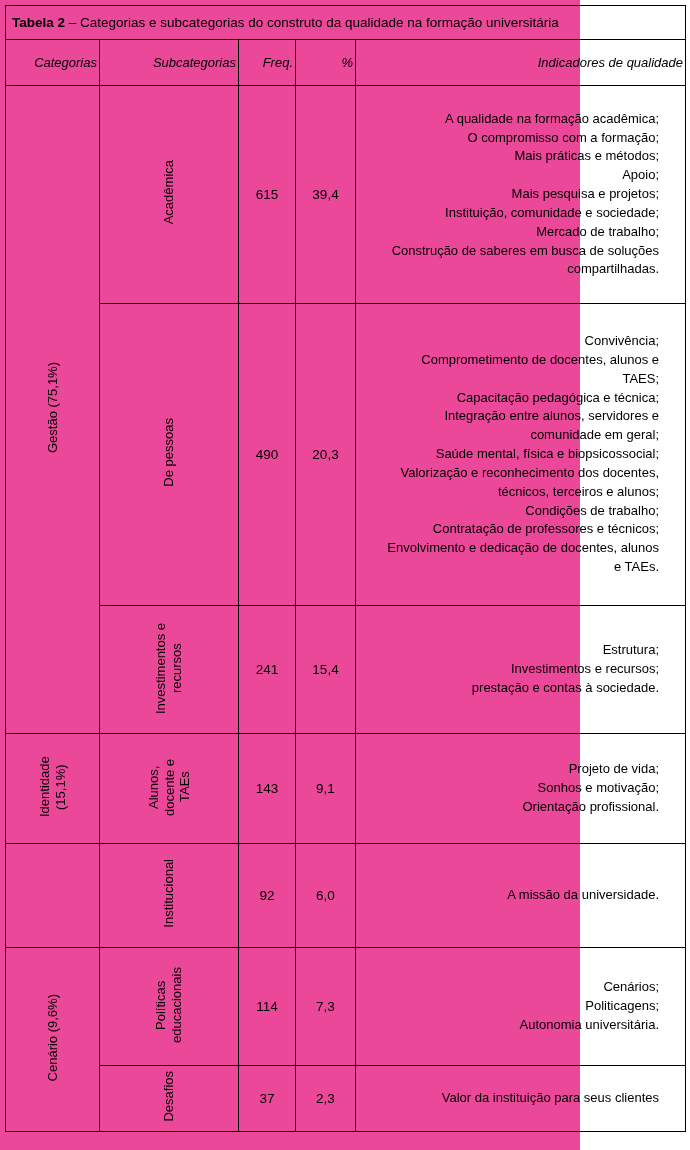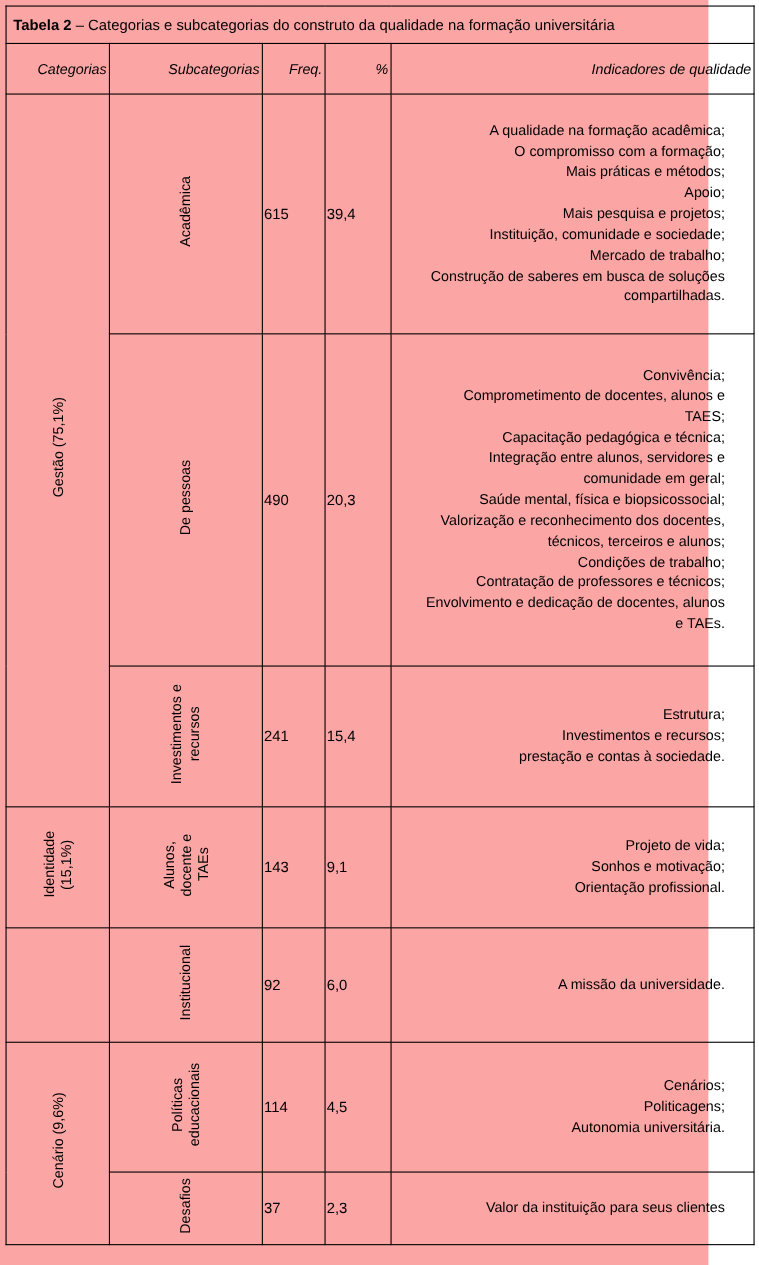--- a/index.html
+++ b/index.html
@@ -1,33 +1,33 @@
 <!DOCTYPE html>
 <html><head>
 <meta charset="utf-8">
 <style>
   html, body { margin: 0; padding: 0; background: #ffffff; }
   body { font-family: "Liberation Sans", sans-serif; color: #000; }
   .sheet {
-    width: 644px; height: 1150px; box-sizing: border-box;
-    padding: 5px; background: #fca5a5;
+    width: 580px; height: 1150px; box-sizing: border-box;
+    padding: 5px; background: #ec4899;
   }
   table.t2 {
     border-collapse: collapse; table-layout: fixed;
     width: 680px;
   }
   table.t2 td { border: 1px solid #000; vertical-align: middle; box-sizing: border-box; }
   .title-cell {
     text-align: left; padding: 8px 6px; font-size: 13.5px;
   }
   .title-cell .bold { font-weight: bold; }
   .hcell {
     font-style: italic; text-align: right; font-size: 13px; padding: 4px 2px;
   }
-  .numcell { font-size: 13.5px; }
+  .numcell { text-align: center; font-size: 13.5px; }
   .indcell {
     text-align: right; font-size: 13px; line-height: 1.45;
     white-space: pre-line; padding: 6px 26px;
   }
   .catcell, .subcell { text-align: center; }
   .vtext {
     writing-mode: vertical-rl;
     transform: rotate(180deg);
     display: inline-block;
     text-align: center;
@@ -140,21 +140,21 @@
     </tr>
 
     <tr style="height:118px">
       <td class="catcell" rowspan="2">
         <span class="vtext">Cenário (9,6%)</span>
       </td>
       <td class="subcell">
         <span class="vtext vh-pol">Políticas educacionais</span>
       </td>
       <td class="numcell">114</td>
-      <td class="numcell">4,5</td>
+      <td class="numcell">7,3</td>
       <td class="indcell">Cenários;
 Politicagens;
 Autonomia universitária.</td>
     </tr>
 
     <tr style="height:66px">
       <td class="subcell">
         <span class="vtext">Desafios</span>
       </td>
       <td class="numcell">37</td>

